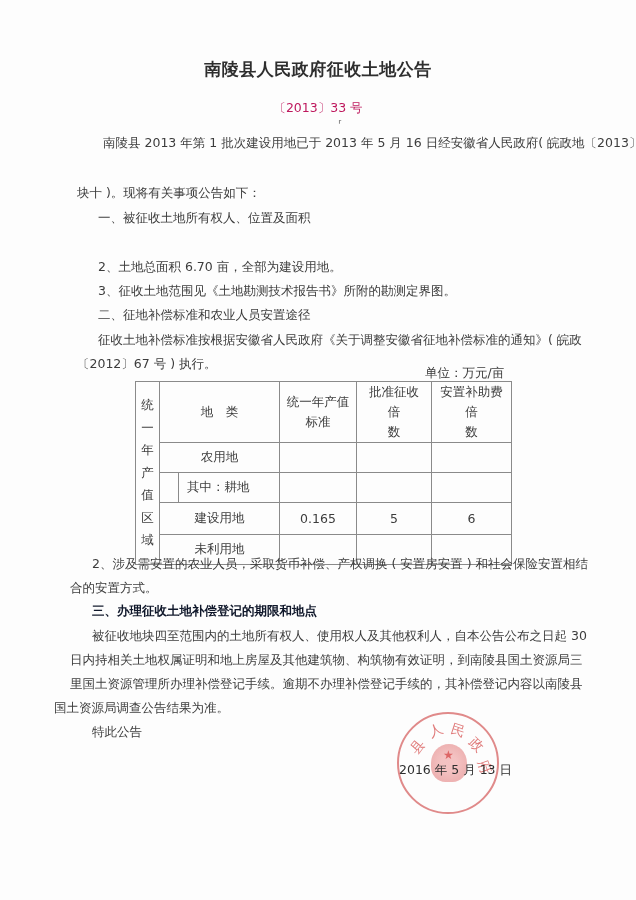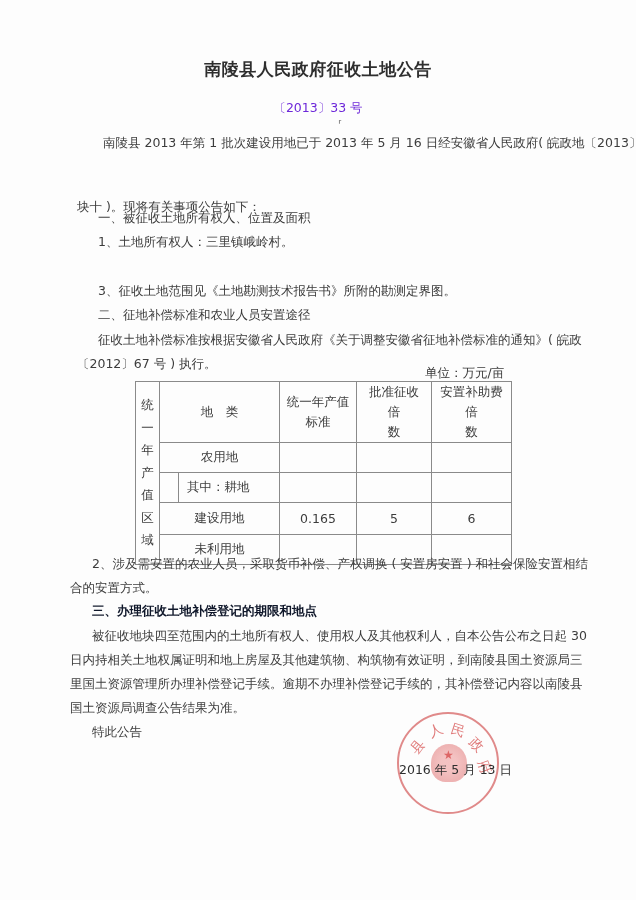--- a/index.html
+++ b/index.html
@@ -7,21 +7,21 @@
     width: 636px; height: 900px; background: #fdfdfd; position: relative; overflow: hidden;
     font-family: "DejaVu Sans", "Liberation Sans", sans-serif; color: #3a3a3a;
   }
   .page { position: absolute; left: 0; top: 0; width: 612px; height: 900px; }
   .title {
     position: absolute; top: 58px; left: 0; width: 636px; text-align: center;
     font-size: 17px; font-weight: bold; color: #2e2e2e; letter-spacing: 0.5px;
   }
   .docno {
     position: absolute; top: 100px; left: 0; width: 636px; text-align: center;
-    font-size: 12.5px; color: #6d28d9;
+    font-size: 12.5px; color: #be185d;
   }
   .line {
     position: absolute; font-size: 12.5px; line-height: 16px; white-space: nowrap; color: #3c3c3c;
   }
   .bold { font-weight: bold; color: #0f172a; }
   .unit { position: absolute; top: 365px; left: 425px; font-size: 12.5px; white-space: nowrap; }
 
   table.comp {
     position: absolute; left: 135px; top: 381px; border-collapse: collapse;
     font-size: 12.5px; color: #3c3c3c;
@@ -58,24 +58,24 @@
 <body>
 
 <div class="page">
 
   <div class="title">南陵县人民政府征收土地公告</div>
   <div class="docno">〔2013〕33 号</div>
 
   <span class="mark" style="left:338px;top:118px;">⸢</span>
 
   <div class="line" style="top:135px;left:103px;">南陵县 2013 年第 1 批次建设用地已于 2013 年 5 月 16 日经安徽省人民政府( 皖政地〔2013〕</div>
-  <div class="line" style="top:199px;left:77px;">块十 )。现将有关事项公告如下：</div>
+  <div class="line" style="top:185px;left:77px;">块十 )。现将有关事项公告如下：</div>
 
   <div class="line" style="top:210px;left:98px;">一、被征收土地所有权人、位置及面积</div>
-  <div class="line" style="top:234px;left:98px;">1、土地所有权人：三里镇峨岭村。</div>
+  <div class="line" style="top:259px;left:98px;">2、土地总面积 6.70 亩，全部为建设用地。</div>
   <div class="line" style="top:283px;left:98px;">3、征收土地范围见《土地勘测技术报告书》所附的勘测定界图。</div>
 
   <div class="line" style="top:307px;left:98px;">二、征地补偿标准和农业人员安置途径</div>
   <div class="line" style="top:332px;left:98px;">征收土地补偿标准按根据安徽省人民政府《关于调整安徽省征地补偿标准的通知》( 皖政</div>
   <div class="line" style="top:356px;left:77px;">〔2012〕67 号 ) 执行。</div>
   <div class="unit">单位：万元/亩</div>
 
   <table class="comp">
     <tbody>
         <tr>
@@ -136,21 +136,21 @@
   </tbody>
     </table>
 
   <div class="line" style="top:556px;left:92px;">2、涉及需安置的农业人员，采取货币补偿、产权调换 ( 安置房安置 ) 和社会保险安置相结</div>
   <div class="line" style="top:580px;left:70px;">合的安置方式。</div>
 
   <div class="line bold" style="top:603px;left:92px;">三、办理征收土地补偿登记的期限和地点</div>
   <div class="line" style="top:628px;left:92px;">被征收地块四至范围内的土地所有权人、使用权人及其他权利人，自本公告公布之日起 30</div>
   <div class="line" style="top:652px;left:70px;">日内持相关土地权属证明和地上房屋及其他建筑物、构筑物有效证明，到南陵县国土资源局三</div>
   <div class="line" style="top:676px;left:70px;">里国土资源管理所办理补偿登记手续。逾期不办理补偿登记手续的，其补偿登记内容以南陵县</div>
-  <div class="line" style="top:700px;left:70px;">国土资源局调查公告结果为准。</div>
+  <div class="line" style="top:700px;left:54px;">国土资源局调查公告结果为准。</div>
   <div class="line" style="top:724px;left:92px;">特此公告</div>
 
   <div class="seal">
     <div class="seal-emblem"></div>
     <span class="seal-star">★</span>
     <span class="seal-text" style="left:12px;top:24px;transform:rotate(-50deg);">县</span>
     <span class="seal-text" style="left:30px;top:8px;transform:rotate(-22deg);">人</span>
     <span class="seal-text" style="left:52px;top:8px;transform:rotate(18deg);">民</span>
     <span class="seal-text" style="left:70px;top:22px;transform:rotate(45deg);">政</span>
     <span class="seal-text" style="left:78px;top:44px;transform:rotate(70deg);">府</span>

